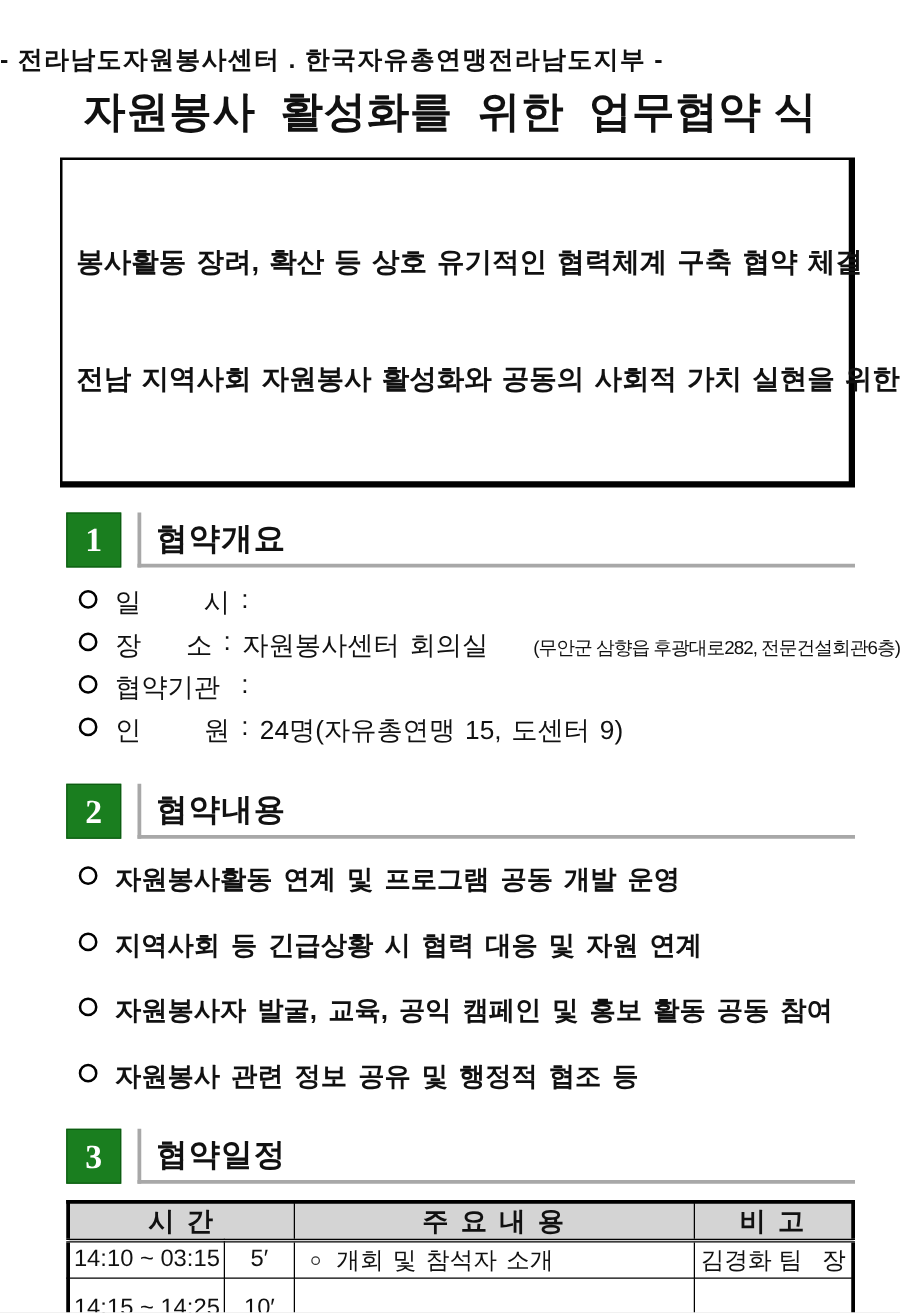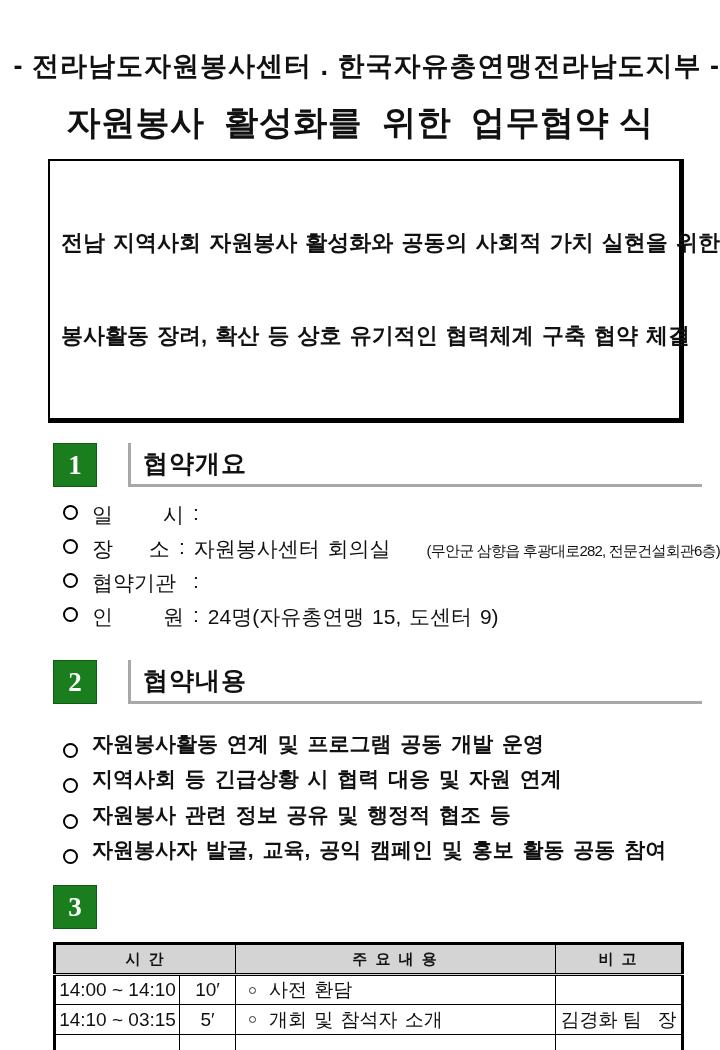--- a/index.html
+++ b/index.html
@@ -8,28 +8,28 @@
     position:relative;
     width:720px; height:1050px;
     margin:0 auto;
     background:#ffffff;
     font-family:"Liberation Sans","DejaVu Sans",sans-serif;
     color:#111;
     overflow:hidden;
   }
   
   .doc-header {
-    padding-top:48px;
-    text-align:right;
-    font-size:27px; font-weight:bold;
+    padding-top:34px;
+    text-align:left;
+    font-size:20px; font-weight:bold;
     letter-spacing:1px;
     white-space:pre;
   }
   .doc-title {
-    margin-top:16px;
+    margin-top:6px;
     text-align:center;
     font-size:34px; font-weight:bold;
     letter-spacing:0.5px;
     white-space:pre;
   }
   
   .intro-box {
     width:636px;
     margin:13px auto 0 48px;
     border:2px solid #000;
@@ -52,21 +52,21 @@
     background:var(--green);
     border:1px solid #0d5c12;
     color:#fff;
     font-family:"Liberation Serif","DejaVu Serif",serif;
     font-size:27px; font-weight:bold;
     display:flex; align-items:center; justify-content:center;
     flex:0 0 auto;
   }
   .sec-title-wrap {
     flex:1;
-    margin-left:31px;
+    margin-left:13px;
     max-width:574px;
     border-left:3px solid var(--gray-line);
     border-bottom:3px solid var(--gray-line);
     padding-left:12px;
     display:flex; align-items:center;
   }
   .sec-title {
     font-size:25px; font-weight:bold;
     letter-spacing:1px;
   }
@@ -97,24 +97,25 @@
   .info-value { word-spacing:2px; white-space:nowrap; }
   .info-value-small {
     font-size:15px;
     letter-spacing:-0.8px;
     word-spacing:0;
     margin-left:36px;
   }
   .content-list { margin:18px 0 0 63px; }
   .content-row {
     display:flex;
-    align-items:flex-end;
+    align-items:flex-start;
     height:35.5px;
     font-size:21px; font-weight:bold;
     word-spacing:3px;
+    margin-top:17px;
   }
   .content-row .bullet-o { margin-right:14px; }
   
   .schedule-table {
     margin:13px 0 0 53px;
     border-collapse:collapse;
     width:628px;
     table-layout:fixed;
     font-size:19px;
   }
@@ -124,21 +125,21 @@
   .schedule-table col.c-note { width:127px; }
   .schedule-table th, .schedule-table td {
     border:1.5px solid #000;
     text-align:center;
     vertical-align:middle;
     padding:0;
   }
   .schedule-table table, .schedule-table { border:3px solid #000; }
   .schedule-table thead th {
     background:var(--hdr-bg);
-    font-size:15px; font-weight:bold;
+    font-size:21px; font-weight:bold;
     height:31px;
     border-bottom:3.5px double #000;
     letter-spacing:2px;
     white-space:pre;
   }
   .schedule-table td { height:30px; }
   tr.tall td { height:49px; }
   td.cell-time { white-space:pre; font-size:19px; }
   td.cell-main { text-align:left; padding-left:13px; }
   .main-inner { display:flex; align-items:center; }
@@ -156,22 +157,22 @@
 </head>
 <body>
 
 <div class="page">
 
   <div class="doc-header">- 전라남도자원봉사센터 . 한국자유총연맹전라남도지부 -</div>
 
   <div class="doc-title">자원봉사  활성화를  위한  업무협약 식</div>
 
   <div class="intro-box">
+    <div>봉사활동 장려, 확산 등 상호 유기적인 협력체계 구축 협약 체결</div>
     <div>전남 지역사회 자원봉사 활성화와 공동의 사회적 가치 실현을 위한</div>
-    <div>봉사활동 장려, 확산 등 상호 유기적인 협력체계 구축 협약 체결</div>
   </div>
 
   <div class="sec-head" style="margin-top:20px;">
     <div class="sec-num">1</div>
     <div class="sec-title-wrap">
       <span class="sec-title">협약개요</span>
     </div>
   </div>
 
   <div class="info-list">
@@ -210,58 +211,50 @@
     <div class="content-row">
       <span class="bullet-o"></span>
       <span>자원봉사활동 연계 및 프로그램 공동 개발 운영</span>
     </div>
     <div class="content-row">
       <span class="bullet-o"></span>
       <span>지역사회 등 긴급상황 시 협력 대응 및 자원 연계</span>
     </div>
     <div class="content-row">
       <span class="bullet-o"></span>
+      <span>자원봉사자 발굴, 교육, 공익 캠페인 및 홍보 활동 공동 참여</span>
+    </div>
+    <div class="content-row">
+      <span class="bullet-o"></span>
       <span>자원봉사 관련 정보 공유 및 행정적 협조 등</span>
-    </div>
-    <div class="content-row">
-      <span class="bullet-o"></span>
-      <span>자원봉사자 발굴, 교육, 공익 캠페인 및 홍보 활동 공동 참여</span>
     </div>
   </div>
 
   <div class="sec-head" style="margin-top:21px;">
     <div class="sec-num">3</div>
+    <div class="sec-title-wrap">
+      <span class="sec-title">협약일정</span>
+    </div>
   </div>
 
   <table class="schedule-table">
     <colgroup>
       <col class="c-time">
         <col class="c-dur">
         <col class="c-main">
         <col class="c-note">
     </colgroup>
     <thead>
       <tr>
         <th colspan="2">시 간</th>
         <th>주 요 내 용</th>
         <th>비 고</th>
       </tr>
     </thead>
     <tbody>
-      <tr>
-        <td class="cell-time">14:00 ~ 14:10</td>
-        <td>10′</td>
-        <td class="cell-main">
-          <div class="main-inner">
-              <span class="bullet-sm"></span>
-              <span class="main-text">사전 환담</span>
-            </div>
-        </td>
-        <td></td>
-      </tr>
       <tr>
         <td class="cell-time">14:10 ~ 03:15</td>
         <td>5′</td>
         <td class="cell-main">
           <div class="main-inner">
               <span class="bullet-sm"></span>
               <span class="main-text">개회 및 참석자 소개</span>
             </div>
         </td>
         <td>

